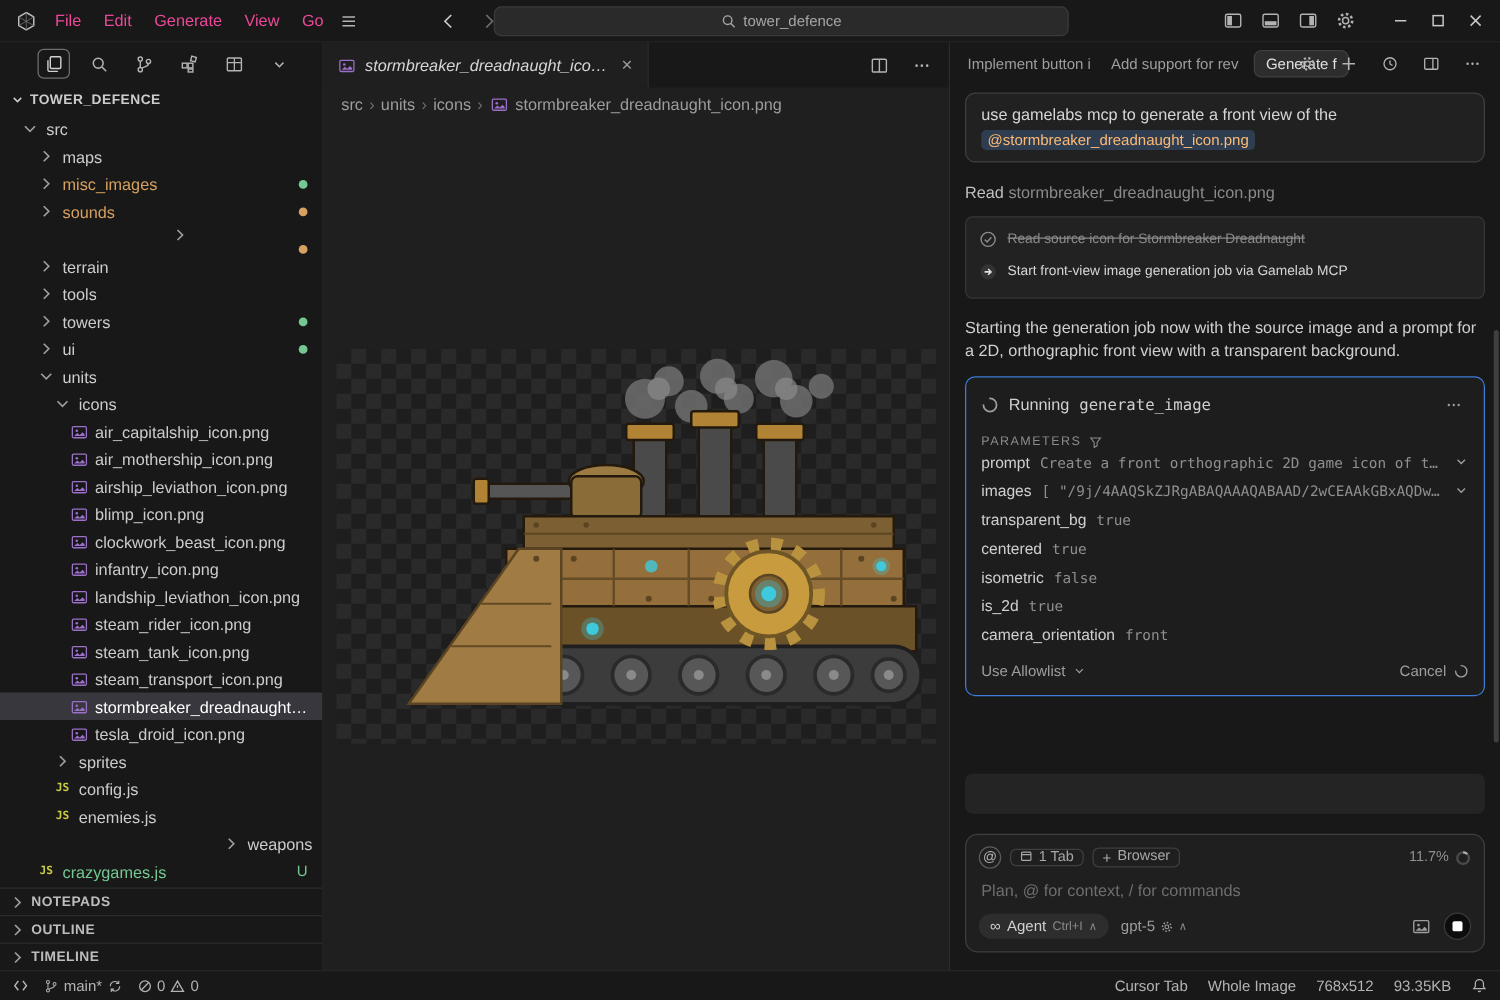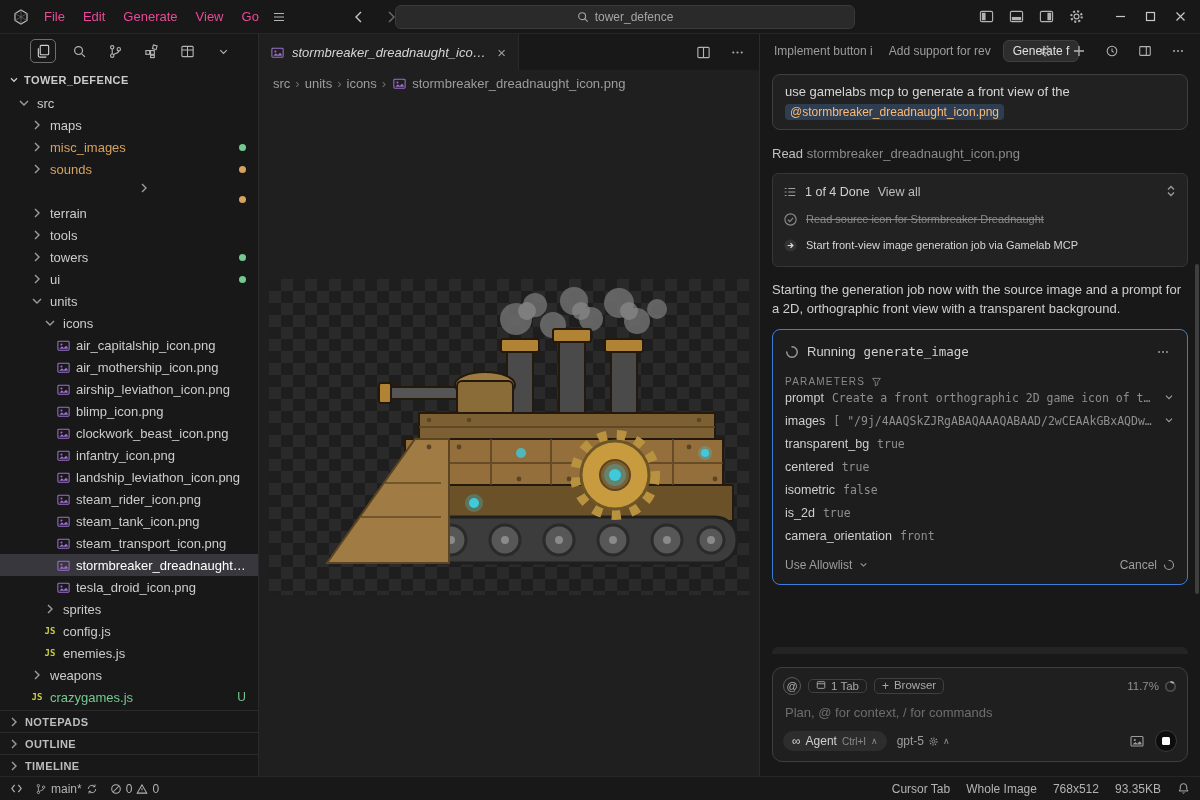--- a/index.html
+++ b/index.html
@@ -485,21 +485,21 @@
           <span class="tree-label ">sprites</span>
         </div>
         <div class="tree-row" style="padding-left: 42px;">
           <span class="ficon js-badge">JS</span>
           <span class="tree-label ">config.js</span>
         </div>
         <div class="tree-row" style="padding-left: 42px;">
           <span class="ficon js-badge">JS</span>
           <span class="tree-label ">enemies.js</span>
         </div>
-        <div class="tree-row" style="padding-left: 29px;">
+        <div class="tree-row" style="padding-left: 29px; justify-content: flex-end;">
           <span class="twisty">
             <svg width="16" height="16" viewBox="0 0 16 16">
               <path d="M6 4l4 4-4 4" fill="none" stroke="#9d9d9d" stroke-width="1.4"></path>
             </svg>
           </span>
           <span class="tree-label ">weapons</span>
         </div>
         <div class="tree-row" style="padding-left: 29px;">
           <span class="ficon js-badge">JS</span>
           <span class="tree-label added">crazygames.js</span>
@@ -732,30 +732,20 @@
         <div class="line1">use gamelabs mcp to generate a front view of the</div>
         <span class="mention-chip">@stormbreaker_dreadnaught_icon.png</span>
       </div>
 
       <div class="read-line">
         <span>Read</span>
         <span class="fname">stormbreaker_dreadnaught_icon.png</span>
       </div>
 
       <div class="todo-box">
-        <div class="todo-head">
-          <svg width="14" height="14" viewBox="0 0 16 16">
-              <path d="M2 4h2M6 4h8M2 8h2M6 8h8M2 12h2M6 12h8" stroke="#9d9d9d" stroke-width="1.2"></path>
-            </svg>
-          <span class="todo-summary">1 of 4 Done</span>
-          <span class="todo-viewall">View all</span>
-          <span class="todo-expander"><svg width="12" height="14" viewBox="0 0 12 14">
-                <path d="M3 5.5L6 2.5l3 3M3 8.5l3 3 3-3" fill="none" stroke="#9d9d9d" stroke-width="1.3"></path>
-              </svg></span>
-        </div>
         <div>
             <div class="todo-item done">
               <span style="display:flex;">
                 <svg width="15" height="15" viewBox="0 0 16 16">
                   <circle cx="8" cy="8" r="6" fill="none" stroke="#8a8a8a" stroke-width="1.2"></circle>
                   <path d="M5.2 8.2l2 2 3.6-4" fill="none" stroke="#8a8a8a" stroke-width="1.3"></path>
                 </svg>
               </span>
               <span class="txt">Read source icon for Stormbreaker Dreadnaught</span>
             </div>

